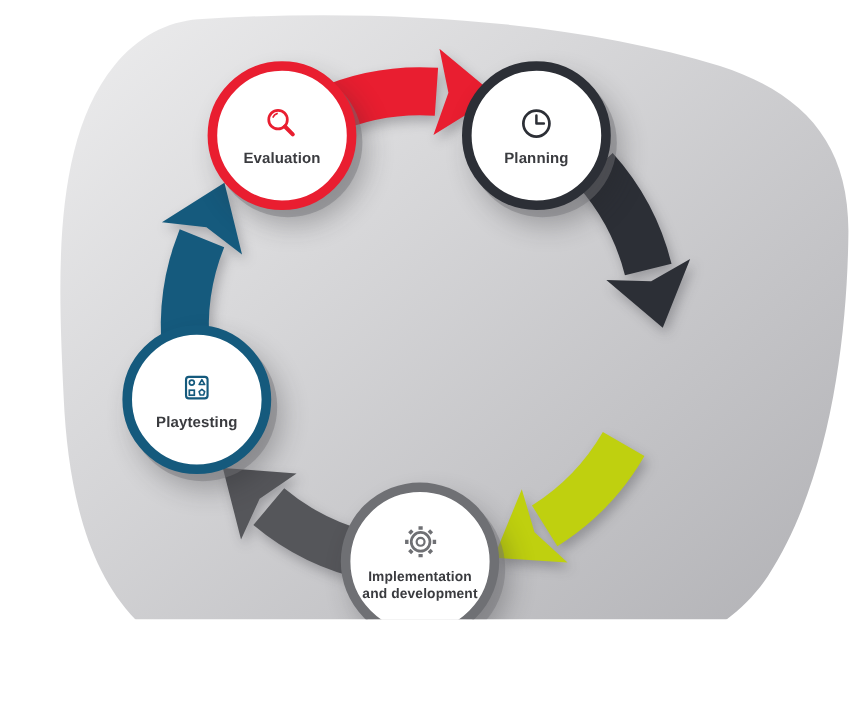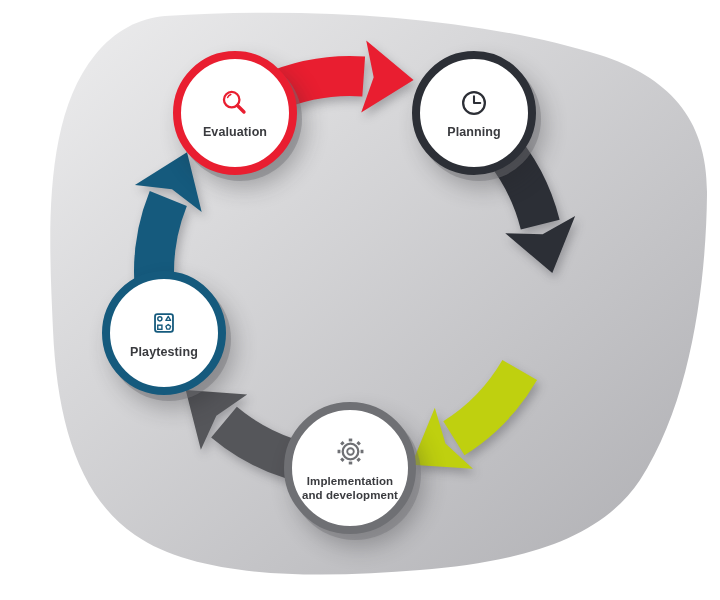--- a/index.html
+++ b/index.html
@@ -1,18 +1,18 @@
 <!DOCTYPE html>
 <html><head>
 <meta charset="utf-8">
 <style>
   * { margin:0; padding:0; box-sizing:border-box; }
   html,body { width:720px; height:600px; }
   body { font-family:"Liberation Sans", sans-serif; background:#ffffff; }
-  .stage { position:relative; width:720px; height:600px; overflow:hidden; background:#ffffff; }
+  .stage { position:relative; width:720px; height:516px; overflow:hidden; background:#ffffff; }
   svg.layer { position:absolute; left:0; top:0; width:720px; height:600px; display:block; }
   .arrows { filter: drop-shadow(3px 5px 5px rgba(30,30,35,.28)); }
   .node {
     position:absolute;
     border-style:solid; border-width:8px; border-radius:50%;
     background:#ffffff;
     display:flex; flex-direction:column; align-items:center; justify-content:center;
     gap:5px; text-align:center;
     box-shadow: 5px 6px 0 rgba(115,115,120,.45), 9px 13px 22px rgba(35,35,40,.30);
   }
@@ -73,21 +73,21 @@
         <g stroke="currentColor" fill="none">
           <circle cx="14.5" cy="14.5" r="8.2" stroke-width="2.4"></circle>
           <path d="M10.2 12.2 a5.4 5.4 0 0 1 3.4 -3.1" stroke-width="1.6" stroke-linecap="round"></path>
           <line x1="20.6" y1="20.6" x2="27.5" y2="27.5" stroke-width="3.6" stroke-linecap="round"></line>
         </g>
       </svg>
     </span>
     <span class="label">Evaluation</span>
   </div>
 
-  <div class="node" style="left: 412px; top: 51px; width: 124px; height: 124px; border-color: rgb(44, 47, 54);">
+  <div class="node" style="left: 385px; top: 51px; width: 124px; height: 124px; border-color: rgb(44, 47, 54);">
     <span class="icon" style="color: rgb(44, 47, 54);">
       <svg viewBox="0 0 36 36" width="34" height="34">
         <g stroke="currentColor" fill="none">
           <circle cx="18" cy="18" r="11.5" stroke-width="2.4"></circle>
           <path d="M18 10.8 L18 18 L24.6 18" stroke-width="2.2" stroke-linecap="round" stroke-linejoin="round"></path>
         </g>
       </svg>
     </span>
     <span class="label">Planning</span>
   </div>

